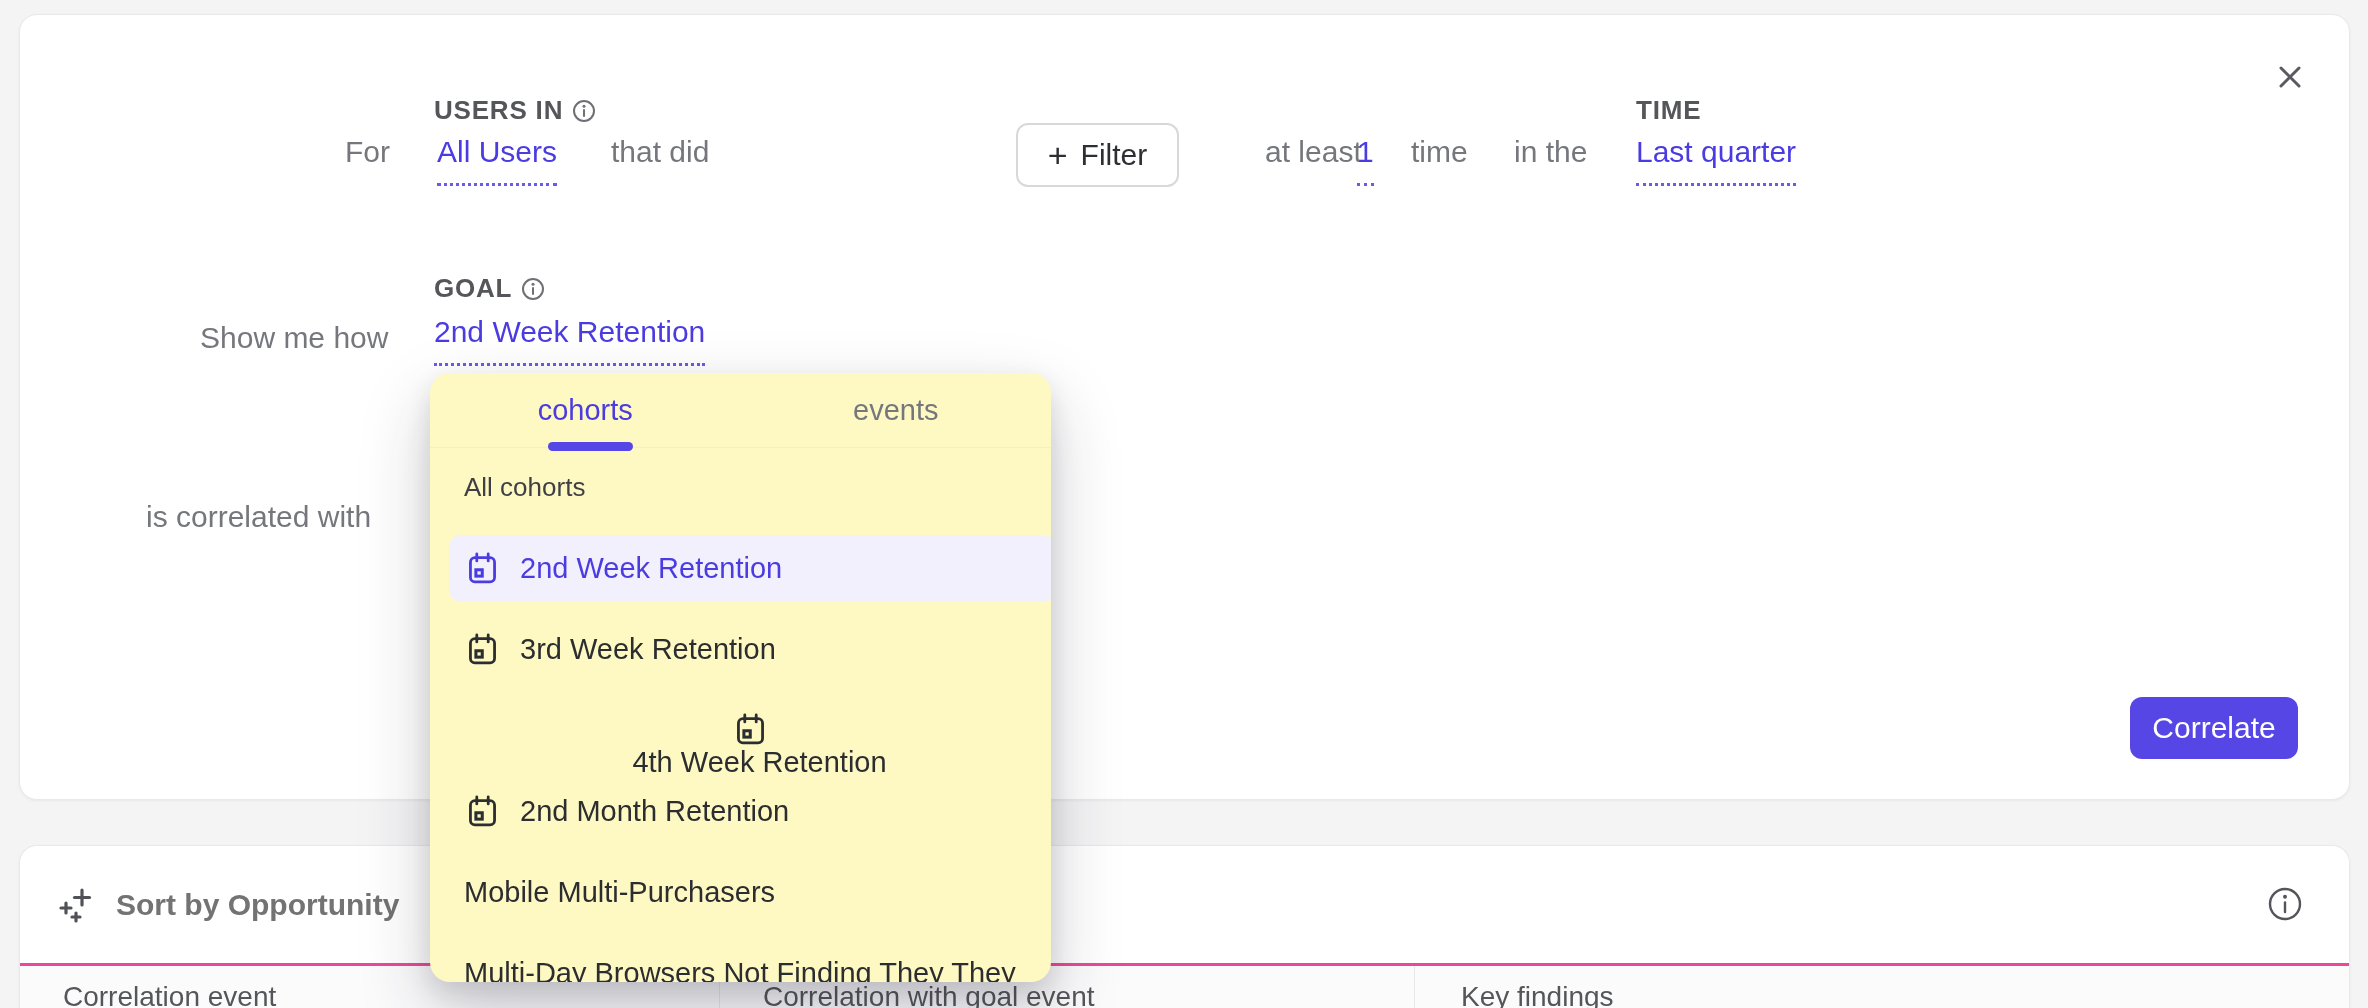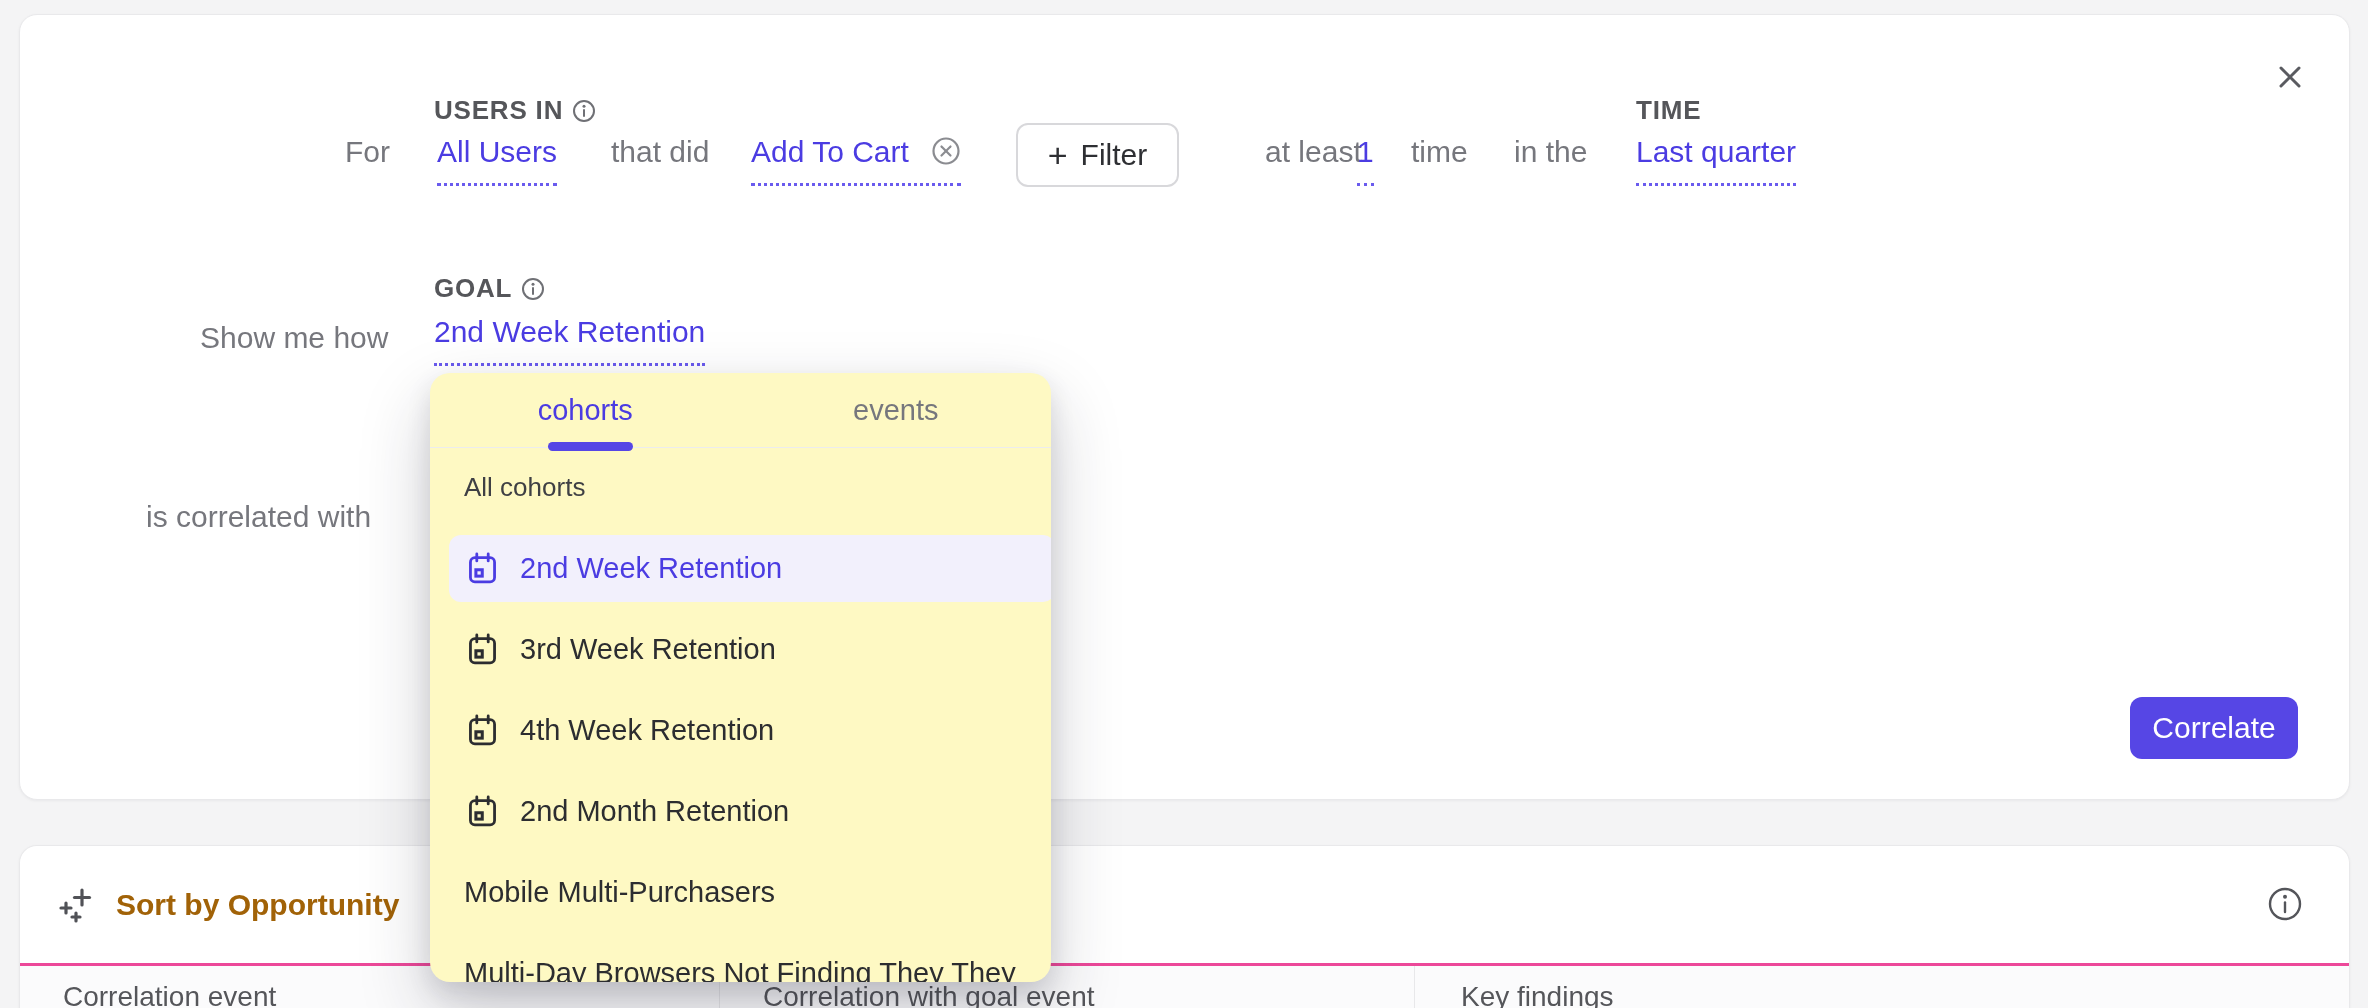--- a/index.html
+++ b/index.html
@@ -58,21 +58,21 @@
   .dd-item { position:absolute; left:19px; width:606px; height:67px; border-radius:12px;
     display:flex; align-items:center; font-size:29px; color:#2c2d30; cursor:pointer;
     padding-left:15px; }
   .dd-item .dd-icon { width:31px; height:33px; margin-left:3px; margin-right:22px;
     display:inline-flex; color:#2c2d30; flex:0 0 auto; }
   .dd-item.selected { background: var(--highlight-bg, #f2f0fc); color: var(--accent-text, #4b3ce2); }
   .dd-item.selected .dd-icon { color: var(--accent-text, #4b3ce2); }
 
   
   #sort-button { position:absolute; left:38px; top:29px; display:flex; align-items:center;
-    gap:20px; font-size:30px; font-weight:700; color:#a16207; cursor:pointer; height:60px; }
+    gap:20px; font-size:30px; font-weight:700; color:#737373; cursor:pointer; height:60px; }
   #results-info { position:absolute; left:2247px; top:40px; width:36px; height:36px;
     display:flex; cursor:pointer; }
   .table-header-row { position:absolute; left:0; top:117px; width:100%; height:46px;
     background:#fbfbfc; border-top:3px solid #ec4899; }
   .th { position:absolute; top:15px; font-size:28px; color:#55565a; white-space:nowrap; }
   .th-divider { position:absolute; top:0; width:1px; height:46px; background:#e8e8ea; }
 
   svg { display:block; }
 </style>
 </head>
@@ -96,30 +96,20 @@
         <circle cx="12" cy="12" r="10"></circle>
           <line x1="12" y1="11" x2="12" y2="17" stroke-linecap="round"></line>
         <circle cx="12" cy="7.2" r="1.5" fill="#6f7075" stroke="none"></circle>
       </svg>
     </span>
   </span>
   <span class="tok row1 accent-link underlined" style="left:417px;">All Users</span>
 
   <span class="tok muted row1" style="left:591px;">that did</span>
 
-  <span class="tok row1 underlined" style="left:731px;">
-    <span class="accent-link">Add To Cart</span>
-    <span style="display:inline-block; vertical-align:-4px; margin-left:14px;">
-      <svg width="30" height="30" viewBox="0 0 30 30" fill="none" stroke="#8b8c91" stroke-width="2.2" stroke-linecap="round">
-        <circle cx="15" cy="15" r="12.5"></circle>
-          <line x1="10.5" y1="10.5" x2="19.5" y2="19.5"></line>
-          <line x1="19.5" y1="10.5" x2="10.5" y2="19.5"></line>
-      </svg>
-    </span>
-  </span>
 
   <div id="filter-button">
     <span class="plus">+</span>
     <span>Filter</span>
   </div>
 
   <span class="tok muted row1" style="left:1245px;">at least</span>
   <span class="tok row1 accent-link underlined" style="left:1337px;">1</span>
   <span class="tok muted row1" style="left:1391px;">time</span>
   <span class="tok muted row1" style="left:1494px;">in the</span>
@@ -202,21 +192,21 @@
     <span class="dd-icon">
       <svg width="31" height="33" viewBox="0 0 24 26" fill="none" stroke="currentColor" stroke-width="2.2" stroke-linecap="round">
         <rect x="2.5" y="4.5" width="19" height="19" rx="3.5"></rect>
         <line x1="7.5" y1="1.5" x2="7.5" y2="7"></line>
         <line x1="16.5" y1="1.5" x2="16.5" y2="7"></line>
         <rect x="6.8" y="14" width="5" height="5" stroke-width="2.4"></rect>
       </svg>
     </span>
     <span class="dd-label">3rd Week Retention</span>
   </div>
-      <div class="dd-item" style="top: 324px;">
+      <div class="dd-item" style="top: 340px; flex-direction: column;">
     <span class="dd-icon">
       <svg width="31" height="33" viewBox="0 0 24 26" fill="none" stroke="currentColor" stroke-width="2.2" stroke-linecap="round">
         <rect x="2.5" y="4.5" width="19" height="19" rx="3.5"></rect>
         <line x1="7.5" y1="1.5" x2="7.5" y2="7"></line>
         <line x1="16.5" y1="1.5" x2="16.5" y2="7"></line>
         <rect x="6.8" y="14" width="5" height="5" stroke-width="2.4"></rect>
       </svg>
     </span>
     <span class="dd-label">4th Week Retention</span>
   </div>

